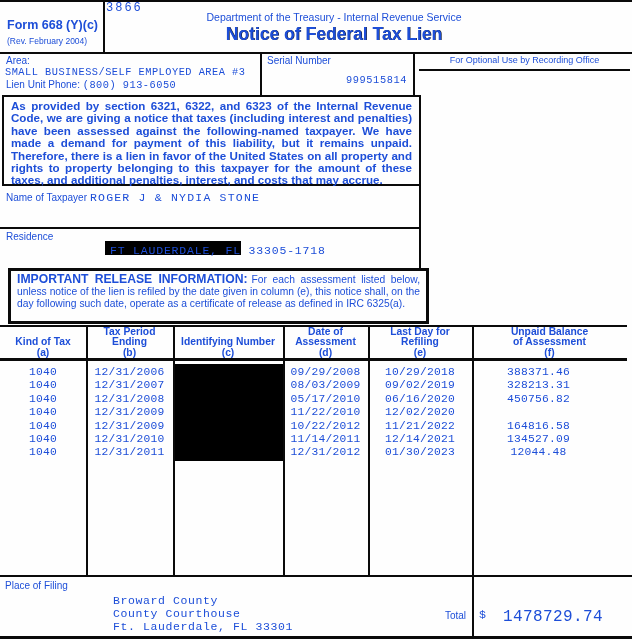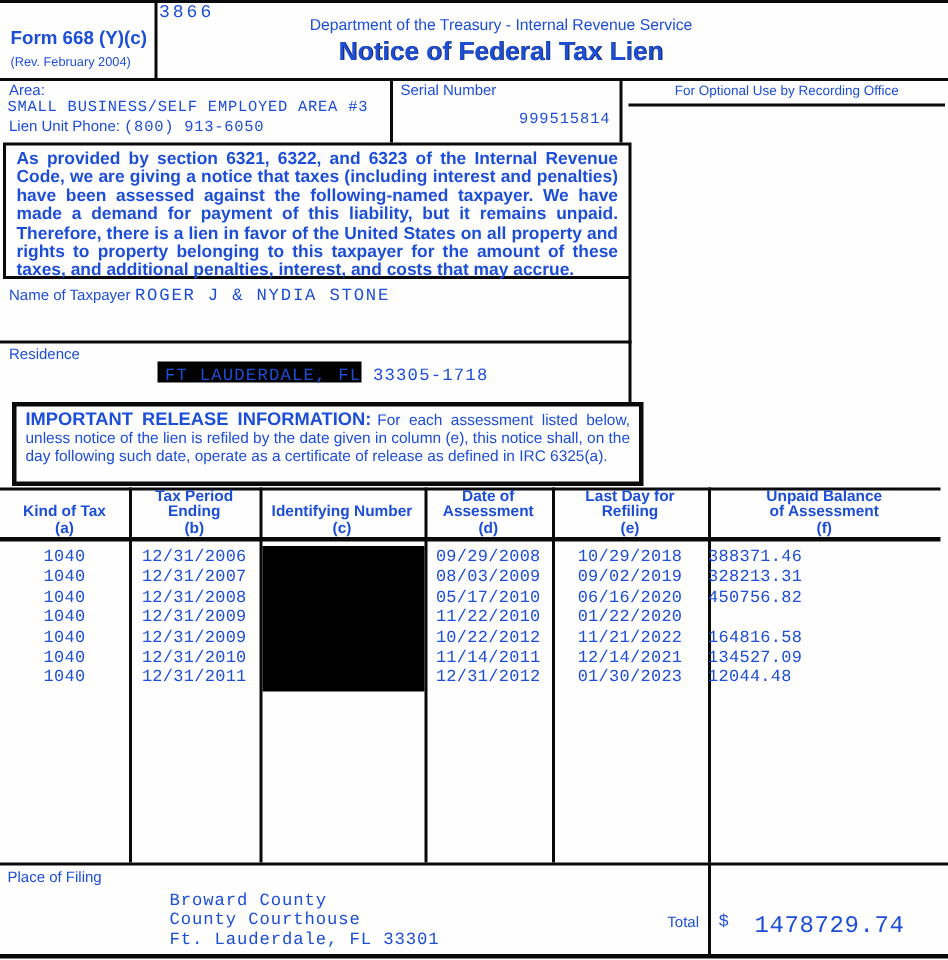--- a/index.html
+++ b/index.html
@@ -46,21 +46,21 @@
         justify-content:flex-end; text-align:center; font-weight:bold; font-size:10.3px;
         line-height:10.4px; }
   .th-text { white-space:pre-line; }
   .tbody { position:absolute; left:0; top:366px; width:627px; font-size:11.3px; letter-spacing:0.2px; }
   .tr { display:flex; height:13.4px; line-height:13.4px; }
   .ca { width:86px; text-align:center; }
   .cb { width:87px; text-align:center; }
   .cc { width:110px; }
   .cd { width:85px; text-align:center; }
   .ce { width:104px; text-align:center; }
-  .cf { width:155px; text-align:left; padding-right:22px; }
+  .cf { width:155px; text-align:center; padding-right:22px; }
   .redact-2 { left:175px; top:364px; width:108px; height:97px; background:#000; }
 
   .filing-label { left:5px; top:580px; font-size:10px; }
   .address { left:113px; top:594px; font-size:11.5px; line-height:13.2px; letter-spacing:0.6px; }
   .total-label { left:370px; top:610px; width:96px; text-align:right; font-size:10px; }
   .currency { left:479px; top:608px; font-size:11.5px; }
   .total-value { left:484px; top:608px; width:119px; text-align:right; font-size:16px; letter-spacing:0.4px; }
 </style>
 </head>
 <body>
@@ -159,21 +159,21 @@
         <span class="td cc"></span>
         <span class="td cd">05/17/2010</span>
         <span class="td ce">06/16/2020</span>
         <span class="td cf">450756.82</span>
       </div>
     <div class="tr">
         <span class="td ca">1040</span>
         <span class="td cb">12/31/2009</span>
         <span class="td cc"></span>
         <span class="td cd">11/22/2010</span>
-        <span class="td ce">01/22/2020</span>
+        <span class="td ce">12/02/2020</span>
         <span class="td cf"></span>
       </div>
     <div class="tr">
         <span class="td ca">1040</span>
         <span class="td cb">12/31/2009</span>
         <span class="td cc"></span>
         <span class="td cd">10/22/2012</span>
         <span class="td ce">11/21/2022</span>
         <span class="td cf">164816.58</span>
       </div>

